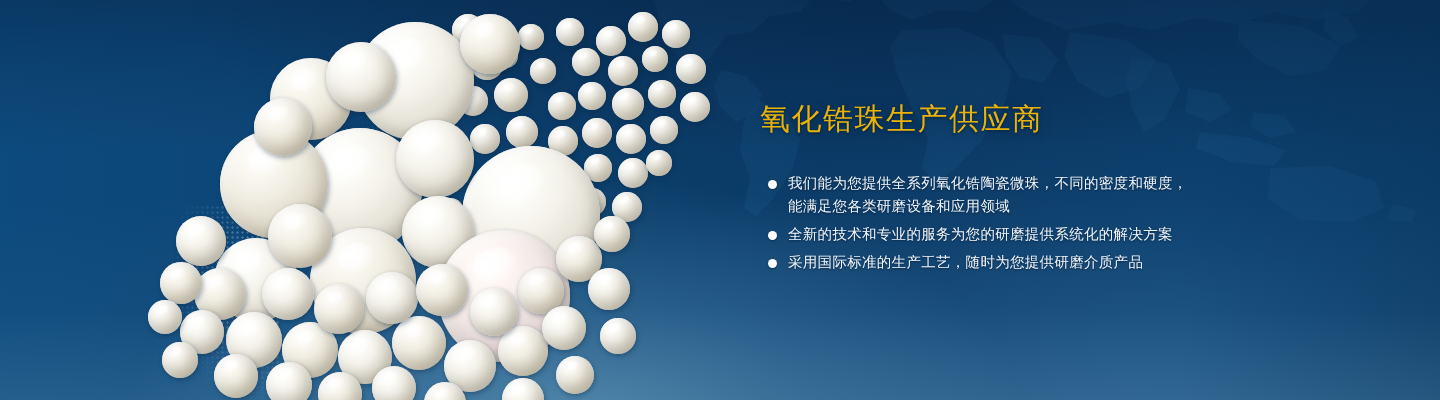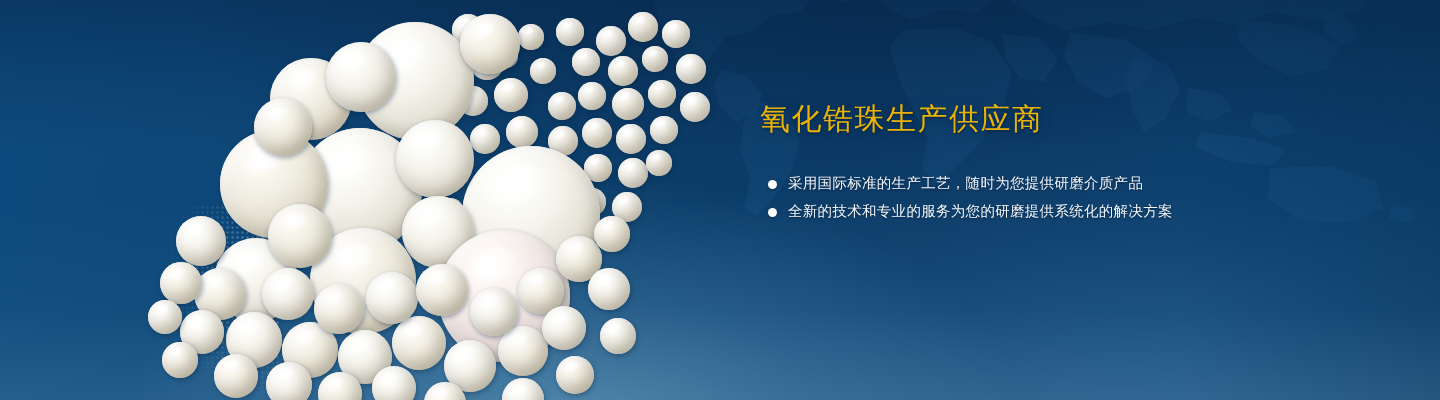--- a/index.html
+++ b/index.html
@@ -290,22 +290,27 @@
     <div class="bead" style="left:600px;top:318px;width:36px;height:36px;"></div>
     <div class="bead warm" style="left:594px;top:216px;width:36px;height:36px;"></div>
   </div>
 
   <div class="content">
     <h1 class="headline">氧化锆珠生产供应商</h1>
 
     <ul class="bullets">
       <li class="bullet">
         <span class="dot"></span>
-        <span>采用国际标准的生产工艺，随时为您提供研磨介质产品</span>
+        <span>我们能为您提供全系列氧化锆陶瓷微珠，不同的密度和硬度，</span>
+        <span class="line2">能满足您各类研磨设备和应用领域</span>
       </li>
       <li class="bullet">
         <span class="dot"></span>
         <span>全新的技术和专业的服务为您的研磨提供系统化的解决方案</span>
       </li>
+      <li class="bullet">
+        <span class="dot"></span>
+        <span>采用国际标准的生产工艺，随时为您提供研磨介质产品</span>
+      </li>
     </ul>
   </div>
 
 </div>
 
 </body></html>

